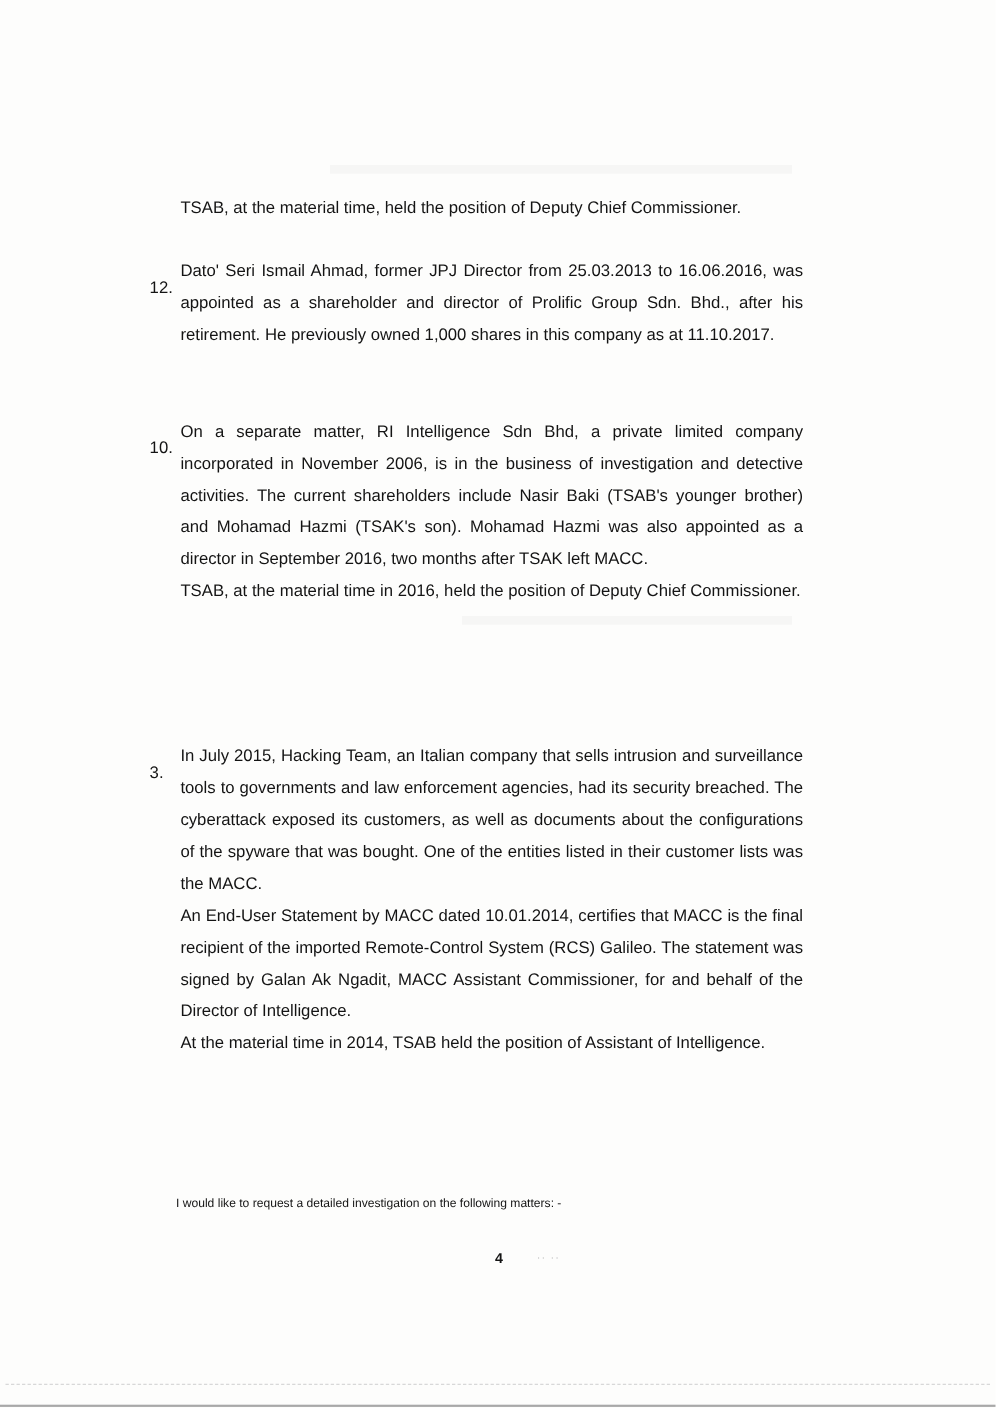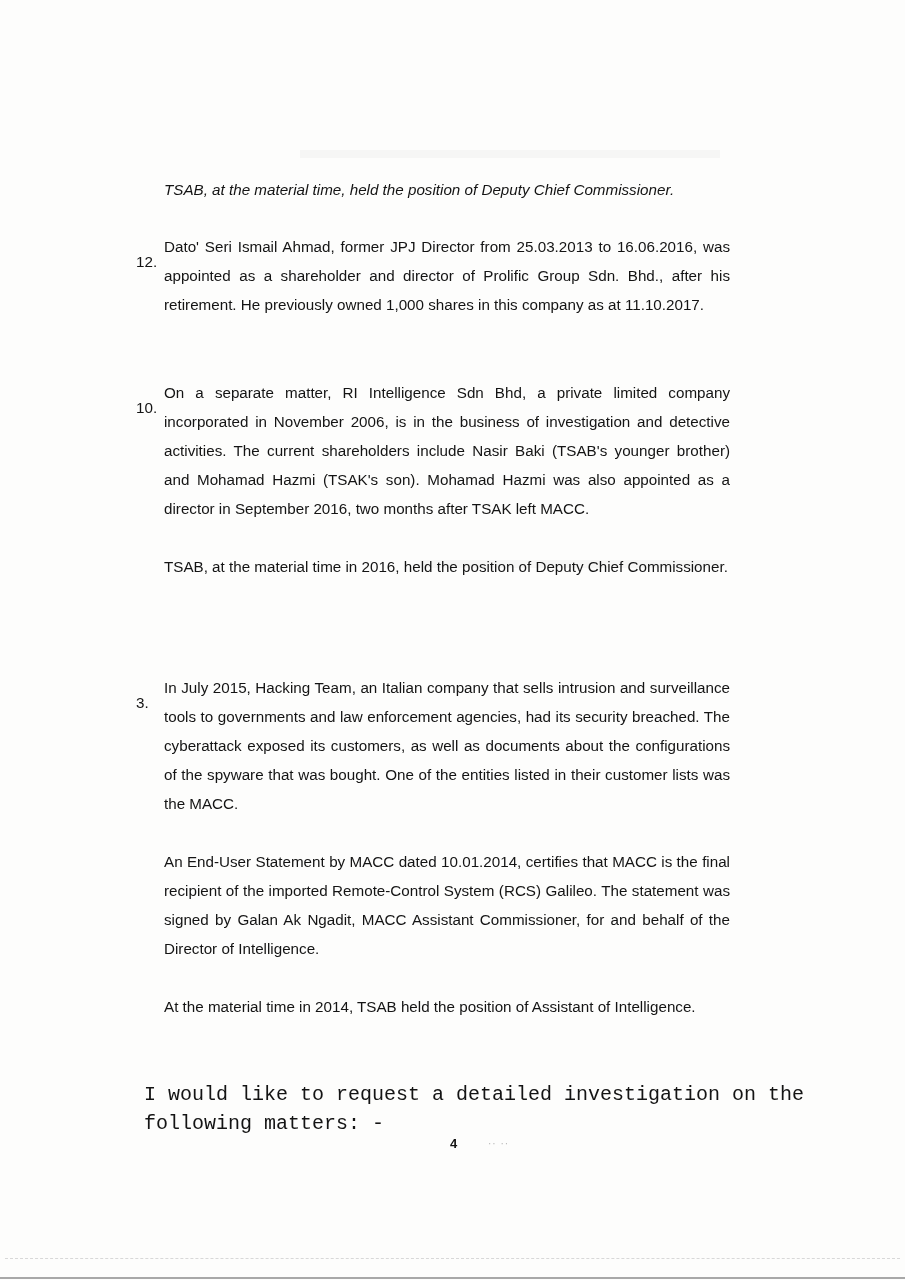--- a/index.html
+++ b/index.html
@@ -6,37 +6,37 @@
     body {
       width: 905px; height: 1280px; background: #ffffff; position: relative; overflow: hidden;
       font-family: "Liberation Sans", sans-serif; color: #141414;
     }
     .page { position: absolute; inset: 0; background: #fdfdfc; }
     .text { font-size: 15.2px; line-height: 29px; text-align: justify; }
     .block { position: absolute; left: 164px; width: 566px; }
     .item { position: absolute; left: 136px; width: 594px; }
     .item .num { position: absolute; left: 0; top: 0; width: 28px; margin-top: 15px; }
     .item .body { margin-left: 28px; }
-    .item .sub { margin-left: 28px; margin-top: 29px; }
-    .closing { position: absolute; left: 144px; top: 1080px; font-size: 20px; line-height: 29px; font-family: Liberation Mono, monospace; }
+    .item .sub { margin-left: 28px; }
+    .closing { position: absolute; left: 160px; top: 1080px; font-size: 11px; line-height: 29px; }
     .pagenum { position: absolute; left: 450px; top: 1136px; font-size: 13px; font-weight: bold; }
     .specks { position: absolute; left: 488px; top: 1138px; color: #b5b5b5; font-size: 10px; letter-spacing: 1px; }
     .rule1 { position: absolute; left: 5px; right: 5px; top: 1258px; border-top: 1px dashed #d8d8d8; }
     .rule2 { position: absolute; left: 0; right: 0; top: 1277px; height: 2px; background: #a8a8a8; }
     .ghost { position: absolute; height: 8px; background: rgba(200,200,200,0.12); }
   </style>
 </head>
 <body>
 
 <div class="page">
 
   <div class="ghost" style="left:300px;top:150px;width:420px;"></div>
   <div class="ghost" style="left:420px;top:560px;width:300px;"></div>
 
-  <div class="block text" style="top:175px;font-style:italic;">TSAB, at the material time, held the position of Deputy Chief Commissioner.</div>
+  <div class="block text" style="top:175px;">TSAB, at the material time, held the position of Deputy Chief Commissioner.</div>
 
   <div class="item text" style="top:232px;">
     <span class="num">12.</span>
     <div class="body">Dato' Seri Ismail Ahmad, former JPJ Director from 25.03.2013 to 16.06.2016, was appointed as a shareholder and director of Prolific Group Sdn. Bhd., after his retirement. He previously owned 1,000 shares in this company as at 11.10.2017.</div>
   </div>
 
   <div class="item text" style="top:378px;">
     <span class="num">10.</span>
     <div class="body">On a separate matter, RI Intelligence Sdn Bhd, a private limited company incorporated in November 2006, is in the business of investigation and detective activities. The current shareholders include Nasir Baki (TSAB's younger brother) and Mohamad Hazmi (TSAK's son). Mohamad Hazmi was also appointed as a director in September 2016, two months after TSAK left MACC.</div>
     <div class="sub">TSAB, at the material time in 2016, held the position of Deputy Chief Commissioner.</div>

